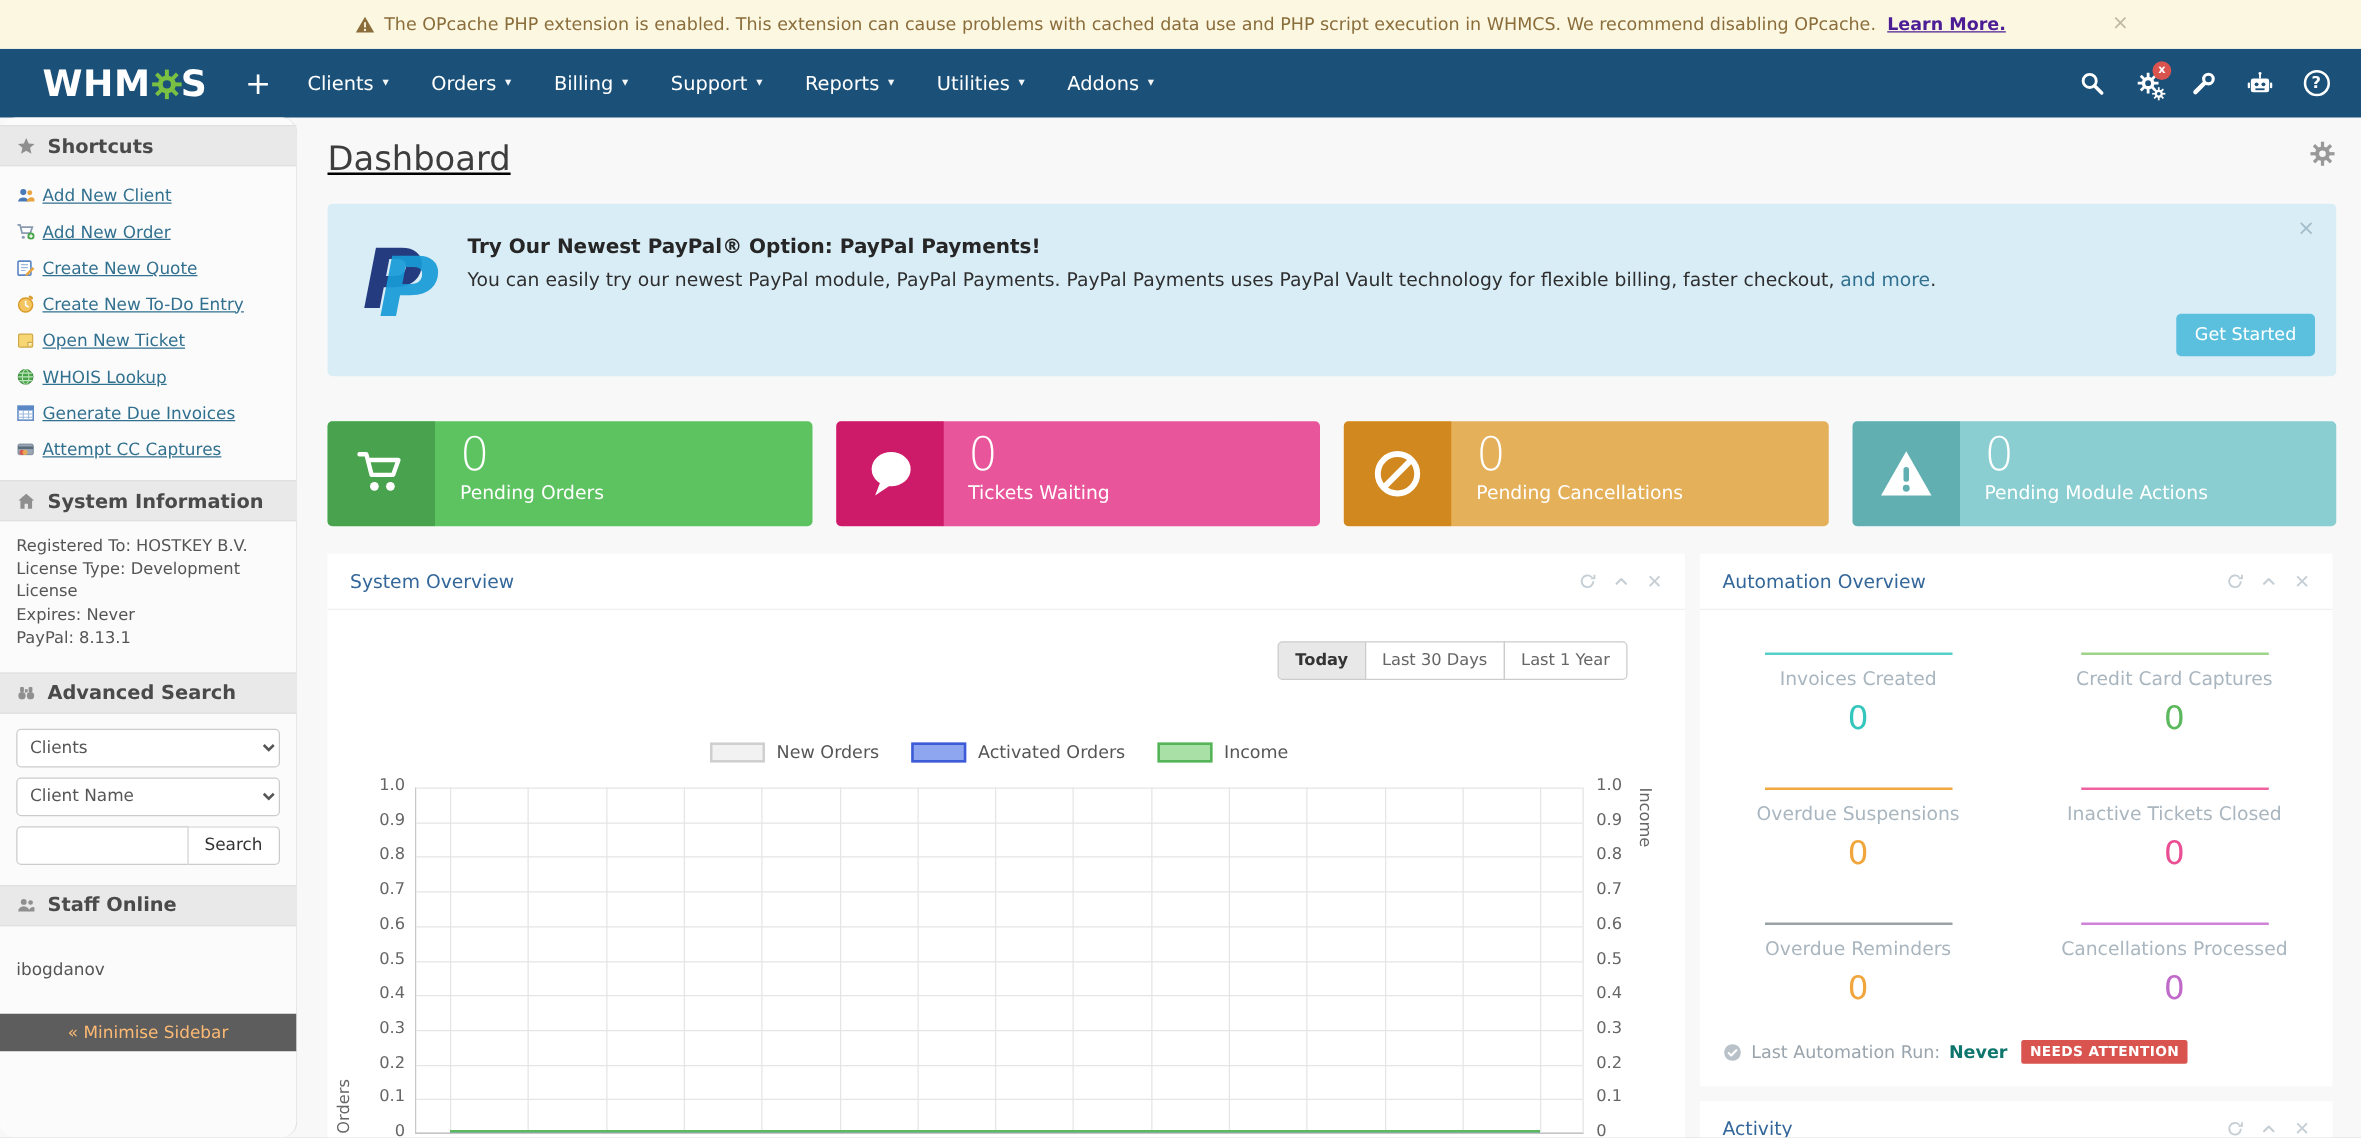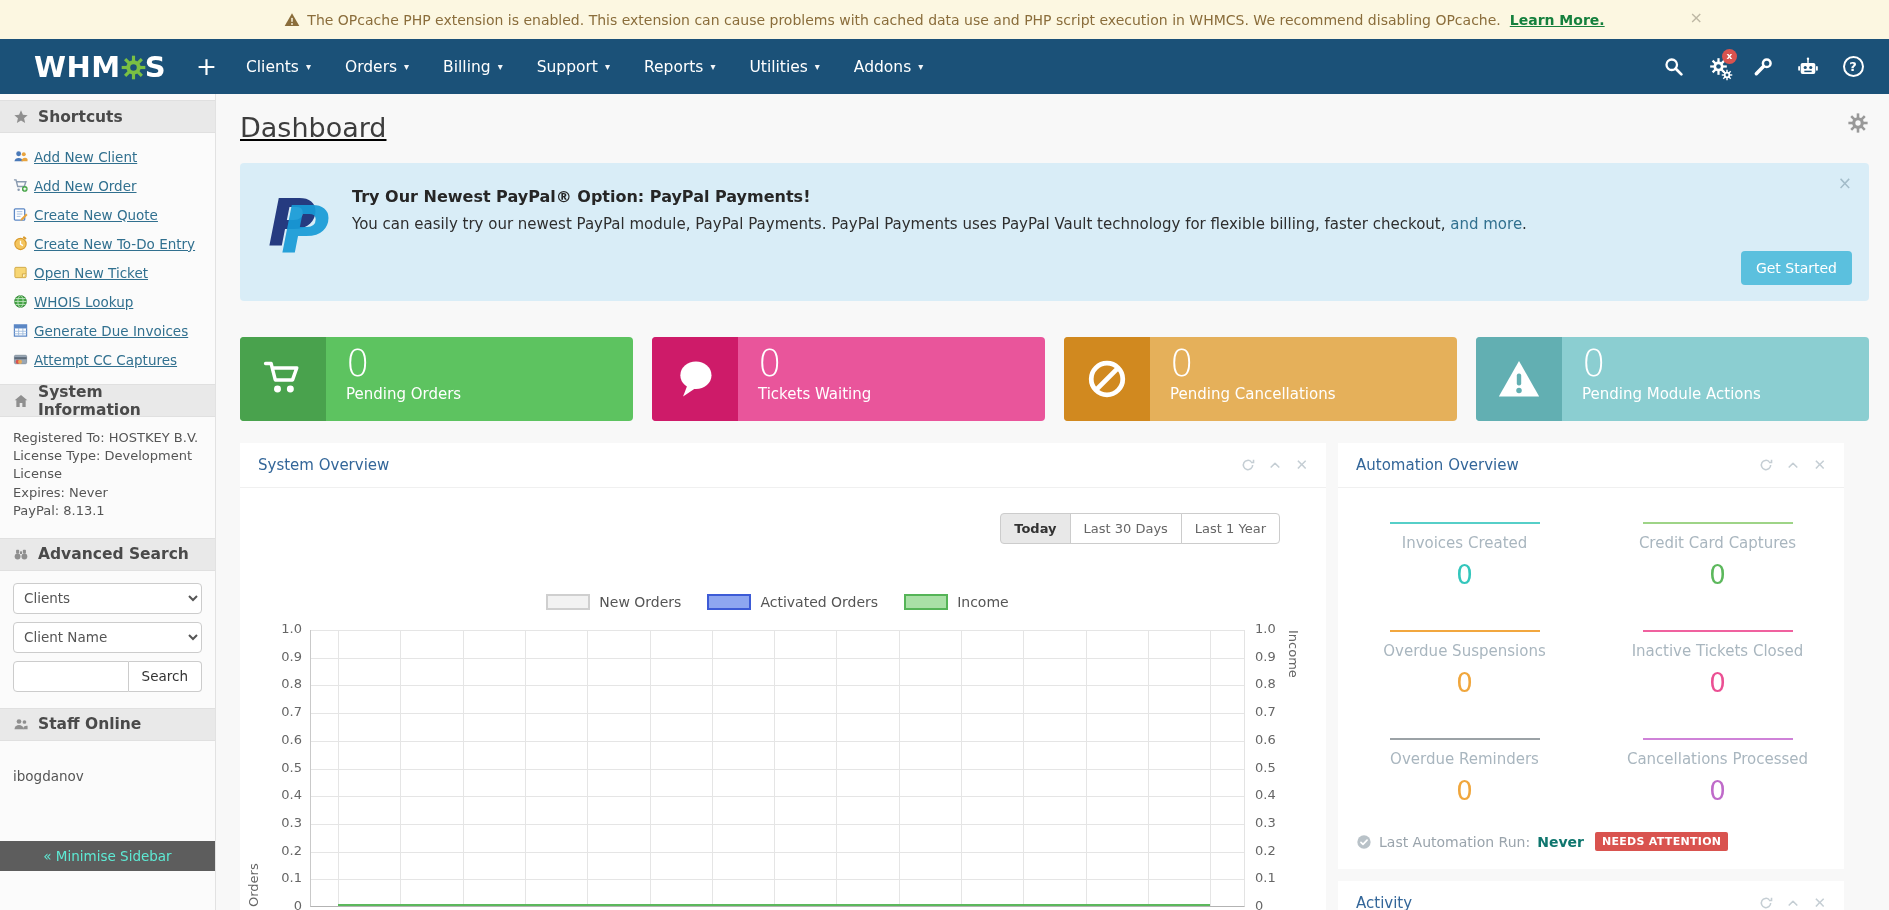--- a/index.html
+++ b/index.html
@@ -3,55 +3,55 @@
 <meta charset="utf-8">
 <style>
   * { box-sizing: border-box; margin: 0; padding: 0; }
   html,body { background:#ddd; }
   body { font-family: "DejaVu Sans", "Liberation Sans", sans-serif; }
   .screen { width:1889px; height:910px; position:relative; overflow:hidden; background:#f8f8f8; margin:0 auto; }
 
   
   .top-banner { height:39px; background:#fcf7e1; display:flex; align-items:center; justify-content:center; gap:7px; font-size:14px; color:#8a6d3b; position:relative; }
   .top-banner .warn-svg { width:16px; height:16px; flex:none; }
-  .banner-link { color:#15803d; font-weight:700; text-decoration:underline; cursor:pointer; margin-left:2px; }
+  .banner-link { color:#4c1d95; font-weight:700; text-decoration:underline; cursor:pointer; margin-left:2px; }
   .banner-close { position:absolute; right:186px; top:10px; color:#beb8a4; font-size:16px; cursor:pointer; line-height:1; }
 
   
   .navbar { height:55px; background:#1b5178; display:flex; align-items:center; padding:0 14px 0 34px; }
   .logo { display:flex; align-items:center; color:#fff; font-size:29px; font-weight:700; letter-spacing:.5px; cursor:pointer; }
   .logo svg { width:27px; height:27px; color:#7ac043; margin:2px -2px 0 -1px; }
   .nav-plus { color:#fff; font-size:25px; font-weight:400; margin-left:30px; cursor:pointer; line-height:1; }
   .nav-menu { display:flex; margin-left:12px; height:55px; }
   .nav-item { color:#fff; font-size:15.5px; padding:0 17px; display:flex; align-items:center; gap:7px; cursor:pointer; }
   .nav-item .caret { font-size:10px; opacity:.95; }
   .nav-icons { margin-left:auto; display:flex; align-items:center; gap:21px; margin-right:10px; color:#fff; }
   .nav-icon { position:relative; width:24px; height:24px; display:flex; align-items:center; justify-content:center; cursor:pointer; }
   .nav-icon svg { display:block; }
   .gears-badge { position:absolute; top:-6px; right:-7px; width:15px; height:15px; background:#d9534f; border-radius:50%; color:#fff; font-size:9px; font-weight:700; display:flex; align-items:center; justify-content:center; }
   .help-circle { width:21px; height:21px; border:2px solid #fff; border-radius:50%; color:#fff; font-size:13px; font-weight:700; display:flex; align-items:center; justify-content:center; }
 
   
   .layout { display:flex; height:816px; }
-  .sidebar { width:216px; flex:none; background:#fbfbfb; border-right:1px solid #e2e2e2; }
+  .sidebar { width:238px; flex:none; background:#fbfbfb; border-right:1px solid #e2e2e2;border-radius:13px; }
   .side-header { height:33px; background:#e9e9e9; border-top:1px solid #e0e0e0; border-bottom:1px solid #e0e0e0; display:flex; align-items:center; gap:9px; padding:0 13px; font-size:15.5px; font-weight:600; color:#4a4a4a; margin-top:6px; }
   .side-header:first-child { margin-top:6px; }
   .side-header svg { width:16px; height:16px; color:#8f8f8f; flex:none; }
   .side-links { padding:9px 13px 4px; }
   .side-link { display:flex; align-items:center; gap:6px; height:29px; font-size:13.5px; color:#31708f; cursor:pointer; }
   .side-link svg { width:15px; height:15px; flex:none; }
   .side-link span.lbl { text-decoration:underline; white-space:nowrap; }
   .sysinfo { padding:12px 13px; font-size:13px; color:#555; line-height:1.4; }
   .adv-body { padding:12px 13px 10px; }
   .adv-body select { width:100%; height:31px; border:1px solid #ccc; border-radius:4px; background:#fff; color:#555; font-size:13.5px; font-family:inherit; padding:0 6px; margin-bottom:8px; }
   .search-row { display:flex; }
   .search-row input { flex:1; min-width:0; height:31px; border:1px solid #ccc; border-radius:4px 0 0 4px; padding:0 8px; font-size:13.5px; font-family:inherit; background:#fff; }
   .search-row button { height:31px; border:1px solid #ccc; border-left:none; border-radius:0 4px 4px 0; background:#fff; color:#333; font-size:13.5px; font-family:inherit; padding:0 13px; cursor:pointer; }
   .staff-body { padding:27px 13px; font-size:13.5px; color:#555; }
-  .minimise-btn { display:block; width:100%; height:30px; margin-top:30px; background:#5d5d5d; border:none; color:#5eead4; font-size:13.5px; font-family:inherit; cursor:pointer; }
+  .minimise-btn { display:block; width:100%; height:30px; margin-top:0; background:#5d5d5d; border:none; color:#fdba74; font-size:13.5px; font-family:inherit; cursor:pointer; }
 
   
   .main { flex:1; padding:0 20px 0 24px; min-width:0; }
   .page-head { display:flex; margin-top:18px;text-decoration:underline; }
   .page-title { font-size:27px; font-weight:400; color:#3d3d3d; }
   .page-gear { margin-left:auto; color:#999; cursor:pointer; }
   .page-gear svg { width:22px; height:22px; }
 
   .paypal { margin-top:20px; height:138px; background:#d9edf7; border-radius:4px; position:relative; padding:24px 20px 0 112px; }
   .pp-logo { position:absolute; left:28px; top:22px; width:70px; height:90px; font-style:italic; font-weight:700; }

